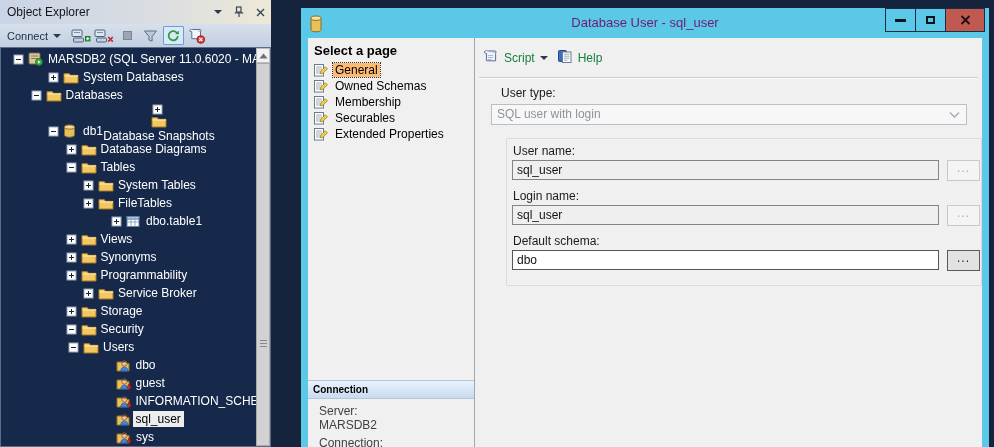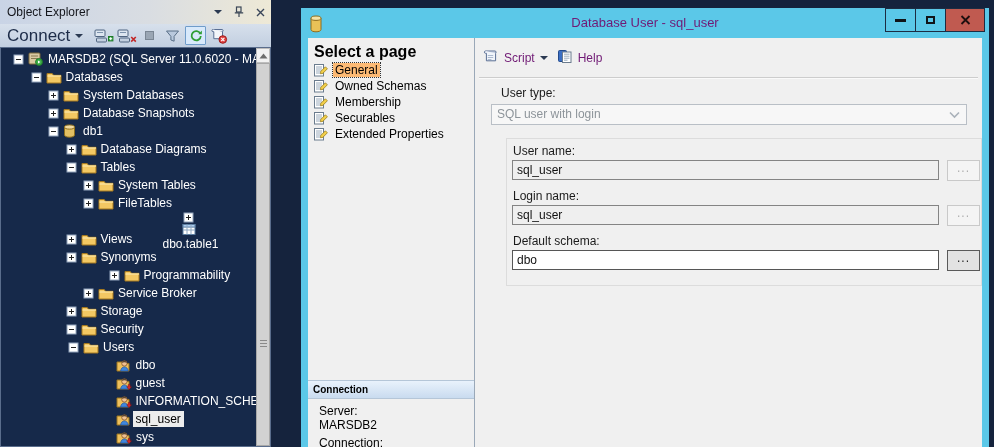--- a/index.html
+++ b/index.html
@@ -7,21 +7,21 @@
           font-family:"Liberation Sans","DejaVu Sans",sans-serif;-webkit-font-smoothing:antialiased;}
   
   #oe{position:absolute;left:0;top:0;width:271px;height:447px;background:#182a47;}
   #oe-title{position:absolute;left:0;top:0;right:0;height:36px;
             background:linear-gradient(to right,#c9d4e6 0%,#d9dde2 55%,#eee9d6 100%);
             border-bottom:1px solid #93a0b4;color:#14161c;font-size:12px;line-height:24px;padding-left:7px;box-sizing:border-box;}
   .oe-t-icons{position:absolute;right:4px;top:0;height:24px;display:flex;align-items:center;gap:7px;}
   .tbtn{display:inline-flex;align-items:center;justify-content:center;width:14px;height:14px;cursor:default;}
   #oe-toolbar{position:absolute;left:0;top:24px;right:0;height:23px;
               background:linear-gradient(#d7e0ec,#c2cfe0);display:flex;align-items:center;padding-left:7px;box-sizing:border-box;}
-  .connect-btn{display:inline-flex;align-items:center;gap:5px;color:#1d2c48;font-size:17px;margin-right:10px;}
+  .connect-btn{display:inline-flex;align-items:center;gap:5px;color:#1d2c48;font-size:11px;margin-right:10px;}
   .oe-ico{display:inline-flex;align-items:center;justify-content:center;width:21px;height:19px;margin-right:2px;}
   .oe-ico.hl{background:#d8e9fb;border:1px solid #6f9cca;border-radius:1px;width:19px;height:17px;}
   #oe-tree{position:absolute;left:0;top:47px;right:0;bottom:0;background:#16294a;border:1px solid #5a6d8c;
            box-sizing:border-box;overflow:hidden;padding-top:2px;}
   .trow{height:18px;display:flex;align-items:center;white-space:nowrap;color:#fff;font-size:12px;}
   .texp{width:11px;height:11px;margin-right:4px;flex:none;display:inline-flex;}
   .tico{width:17px;flex:none;display:inline-flex;align-items:center;}
   .tlabel{padding:1px 3px;}
   .tlabel.tsel{background:#ededed;color:#000;}
   
@@ -37,34 +37,34 @@
   #dlg-icon{position:absolute;left:9px;top:6px;}
   #win-btns{position:absolute;right:4px;top:0;height:24px;display:flex;border:1px solid #1c2c42;box-sizing:border-box;}
   .wb{width:29px;height:22px;background:#5bc8e8;border-left:1px solid #1c2c42;display:flex;align-items:center;justify-content:center;}
   .wb:first-child{border-left:none;}
   .wb.close{width:38px;background:#c05a50;}
   .min-glyph{width:11px;height:3px;background:#101418;}
   .max-glyph{width:9px;height:8px;border:2px solid #101418;box-sizing:border-box;background:transparent;}
   #dlg-content{position:absolute;left:7px;top:30px;right:7px;bottom:0;background:#f0f0f0;overflow:hidden;}
   
   #pane-left{position:absolute;left:0;top:0;width:166px;height:100%;border-right:1px solid #9aa8b8;}
-  #sap-header{position:absolute;left:6px;top:5px;font-size:16px;font-weight:bold;color:#000;}
+  #sap-header{position:absolute;left:6px;top:5px;font-size:13px;font-weight:bold;color:#000;}
   #page-list{position:absolute;left:0;top:24px;right:0;}
   .pitem{height:16px;display:flex;align-items:center;padding-left:5px;font-size:12px;color:#000;white-space:nowrap;}
   .pico{width:20px;flex:none;display:inline-flex;}
   .plabel{padding:0 2px;}
   .plabel.psel{background:#fdba74;outline:1px dotted #333;}
   #conn-section{position:absolute;left:0;right:0;top:342px;height:120px;}
   #conn-header{height:17px;line-height:17px;font-size:10px;font-weight:bold;color:#000;padding-left:5px;
                background:linear-gradient(#e9f2fc,#c9dbef);border-top:1px solid #b5c6d8;border-bottom:1px solid #b5c6d8;}
-  .conn-line{position:absolute;left:11px;font-size:12px;color:#000000;}
+  .conn-line{position:absolute;left:11px;font-size:12px;color:#404040;}
   
   #pane-right{position:absolute;left:167px;top:0;width:507px;height:100%;}
   #dlg-toolbar{position:absolute;left:6px;top:10px;height:20px;display:flex;align-items:center;}
-  .dtb-btn{display:inline-flex;align-items:center;gap:5px;font-size:12px;color:#701a75;margin-right:9px;}
+  .dtb-btn{display:inline-flex;align-items:center;gap:5px;font-size:12px;color:#15803d;margin-right:9px;}
   #tb-sep{position:absolute;left:4px;top:39px;width:499px;height:1px;background:#cdcdcd;box-shadow:0 1px 0 #fafafa;}
   .flabel{position:absolute;font-size:12px;color:#1b1b1b;white-space:nowrap;}
   #user-type-combo{position:absolute;left:16px;top:66px;width:476px;height:21px;background:#f7f7f7;
                    border:1px solid #b9bfc6;box-sizing:border-box;font-size:12px;color:#8d949a;line-height:19px;padding-left:5px;}
   #combo-chevron{position:absolute;right:6px;top:6px;line-height:0;}
   #fieldset-box{position:absolute;left:31px;top:100px;width:476px;height:148px;border:1px solid #dcdcdc;box-sizing:border-box;}
   .tb{position:absolute;left:37px;width:427px;height:20px;font-size:12px;padding:0 4px;box-sizing:border-box;
       font-family:"Liberation Sans","DejaVu Sans",sans-serif;outline:none;}
   .tb.dis{background:#efefef;border:1px solid #848484;color:#111;}
   .tb.en{background:#ffffff;border:1px solid #565656;color:#111;}
@@ -157,51 +157,51 @@
           <span class="tico">
             <svg width="15" height="14" viewBox="0 0 15 14">
               <rect x="1" y="1" width="11" height="11" rx="1" fill="#d9c9a3" stroke="#7d6a3a"></rect>
               <path d="M3 4h7M3 6.5h7" stroke="#8a7a50"></path>
               <circle cx="11" cy="10" r="3.4" fill="#3fae49" stroke="#1e7d28"></circle>
               <path d="M10 8.4l2.4 1.6-2.4 1.6z" fill="#fff"></path>
             </svg>
           </span>
           <span class="tlabel">MARSDB2 (SQL Server 11.0.6020 - MARSD</span>
         </div>
+        <div class="trow" style="padding-left: 47px;">
+          <span class="texp">
+            <svg width="11" height="11">
+              <rect x="1" y="1" width="9" height="9" fill="#fff" stroke="#94a6bd"></rect>
+              <path d="M3 5.5h5M5.5 3v5" stroke="#222"></path>
+            </svg>
+          </span>
+          <span class="tico">
+            <svg width="16" height="13" viewBox="0 0 16 13">
+              <path d="M1 2.5h5.2l1.3 1.8H15v7.7H1z" fill="#f3c863" stroke="#a5791f"></path>
+              <path d="M1.5 5h13.5" stroke="#f9e2a0" stroke-width="1.4"></path>
+            </svg>
+          </span>
+          <span class="tlabel">System Databases</span>
+        </div>
         <div class="trow" style="padding-left: 29.5px;">
           <span class="texp">
             <svg width="11" height="11">
               <rect x="1" y="1" width="9" height="9" fill="#fff" stroke="#94a6bd"></rect>
               <path d="M3 5.5h5" stroke="#222"></path>
             </svg>
           </span>
           <span class="tico">
             <svg width="16" height="13" viewBox="0 0 16 13">
               <path d="M1 2.5h5.2l1.3 1.8H15v7.7H1z" fill="#f3c863" stroke="#a5791f"></path>
               <path d="M1.5 5h13.5" stroke="#f9e2a0" stroke-width="1.4"></path>
             </svg>
           </span>
           <span class="tlabel">Databases</span>
         </div>
-        <div class="trow" style="padding-left: 47px;">
-          <span class="texp">
-            <svg width="11" height="11">
-              <rect x="1" y="1" width="9" height="9" fill="#fff" stroke="#94a6bd"></rect>
-              <path d="M3 5.5h5M5.5 3v5" stroke="#222"></path>
-            </svg>
-          </span>
-          <span class="tico">
-            <svg width="16" height="13" viewBox="0 0 16 13">
-              <path d="M1 2.5h5.2l1.3 1.8H15v7.7H1z" fill="#f3c863" stroke="#a5791f"></path>
-              <path d="M1.5 5h13.5" stroke="#f9e2a0" stroke-width="1.4"></path>
-            </svg>
-          </span>
-          <span class="tlabel">System Databases</span>
-        </div>
-        <div class="trow" style="padding-left: 47px;">
+        <div class="trow" style="padding-left: 47px; flex-direction: column;">
           <span class="texp">
             <svg width="11" height="11">
               <rect x="1" y="1" width="9" height="9" fill="#fff" stroke="#94a6bd"></rect>
               <path d="M3 5.5h5M5.5 3v5" stroke="#222"></path>
             </svg>
           </span>
           <span class="tico">
             <svg width="16" height="13" viewBox="0 0 16 13">
               <path d="M1 2.5h5.2l1.3 1.8H15v7.7H1z" fill="#f3c863" stroke="#a5791f"></path>
               <path d="M1.5 5h13.5" stroke="#f9e2a0" stroke-width="1.4"></path>
@@ -277,21 +277,21 @@
             </svg>
           </span>
           <span class="tico">
             <svg width="16" height="13" viewBox="0 0 16 13">
               <path d="M1 2.5h5.2l1.3 1.8H15v7.7H1z" fill="#f3c863" stroke="#a5791f"></path>
               <path d="M1.5 5h13.5" stroke="#f9e2a0" stroke-width="1.4"></path>
             </svg>
           </span>
           <span class="tlabel">FileTables</span>
         </div>
-        <div class="trow" style="padding-left: 110px; flex-direction: column;">
+        <div class="trow" style="padding-left: 110px;">
           <span class="texp">
             <svg width="11" height="11">
               <rect x="1" y="1" width="9" height="9" fill="#fff" stroke="#94a6bd"></rect>
               <path d="M3 5.5h5M5.5 3v5" stroke="#222"></path>
             </svg>
           </span>
           <span class="tico">
             <svg width="14" height="13" viewBox="0 0 14 13">
               <rect x="1" y="1.5" width="12" height="10" fill="#fff" stroke="#5b7da0"></rect>
               <rect x="1" y="1.5" width="12" height="2.6" fill="#aecdf0" stroke="#5b7da0"></rect>
@@ -323,21 +323,21 @@
             </svg>
           </span>
           <span class="tico">
             <svg width="16" height="13" viewBox="0 0 16 13">
               <path d="M1 2.5h5.2l1.3 1.8H15v7.7H1z" fill="#f3c863" stroke="#a5791f"></path>
               <path d="M1.5 5h13.5" stroke="#f9e2a0" stroke-width="1.4"></path>
             </svg>
           </span>
           <span class="tlabel">Synonyms</span>
         </div>
-        <div class="trow" style="padding-left: 64.5px; margin-left: 43px;">
+        <div class="trow" style="padding-left: 64.5px;">
           <span class="texp">
             <svg width="11" height="11">
               <rect x="1" y="1" width="9" height="9" fill="#fff" stroke="#94a6bd"></rect>
               <path d="M3 5.5h5M5.5 3v5" stroke="#222"></path>
             </svg>
           </span>
           <span class="tico">
             <svg width="16" height="13" viewBox="0 0 16 13">
               <path d="M1 2.5h5.2l1.3 1.8H15v7.7H1z" fill="#f3c863" stroke="#a5791f"></path>
               <path d="M1.5 5h13.5" stroke="#f9e2a0" stroke-width="1.4"></path>

